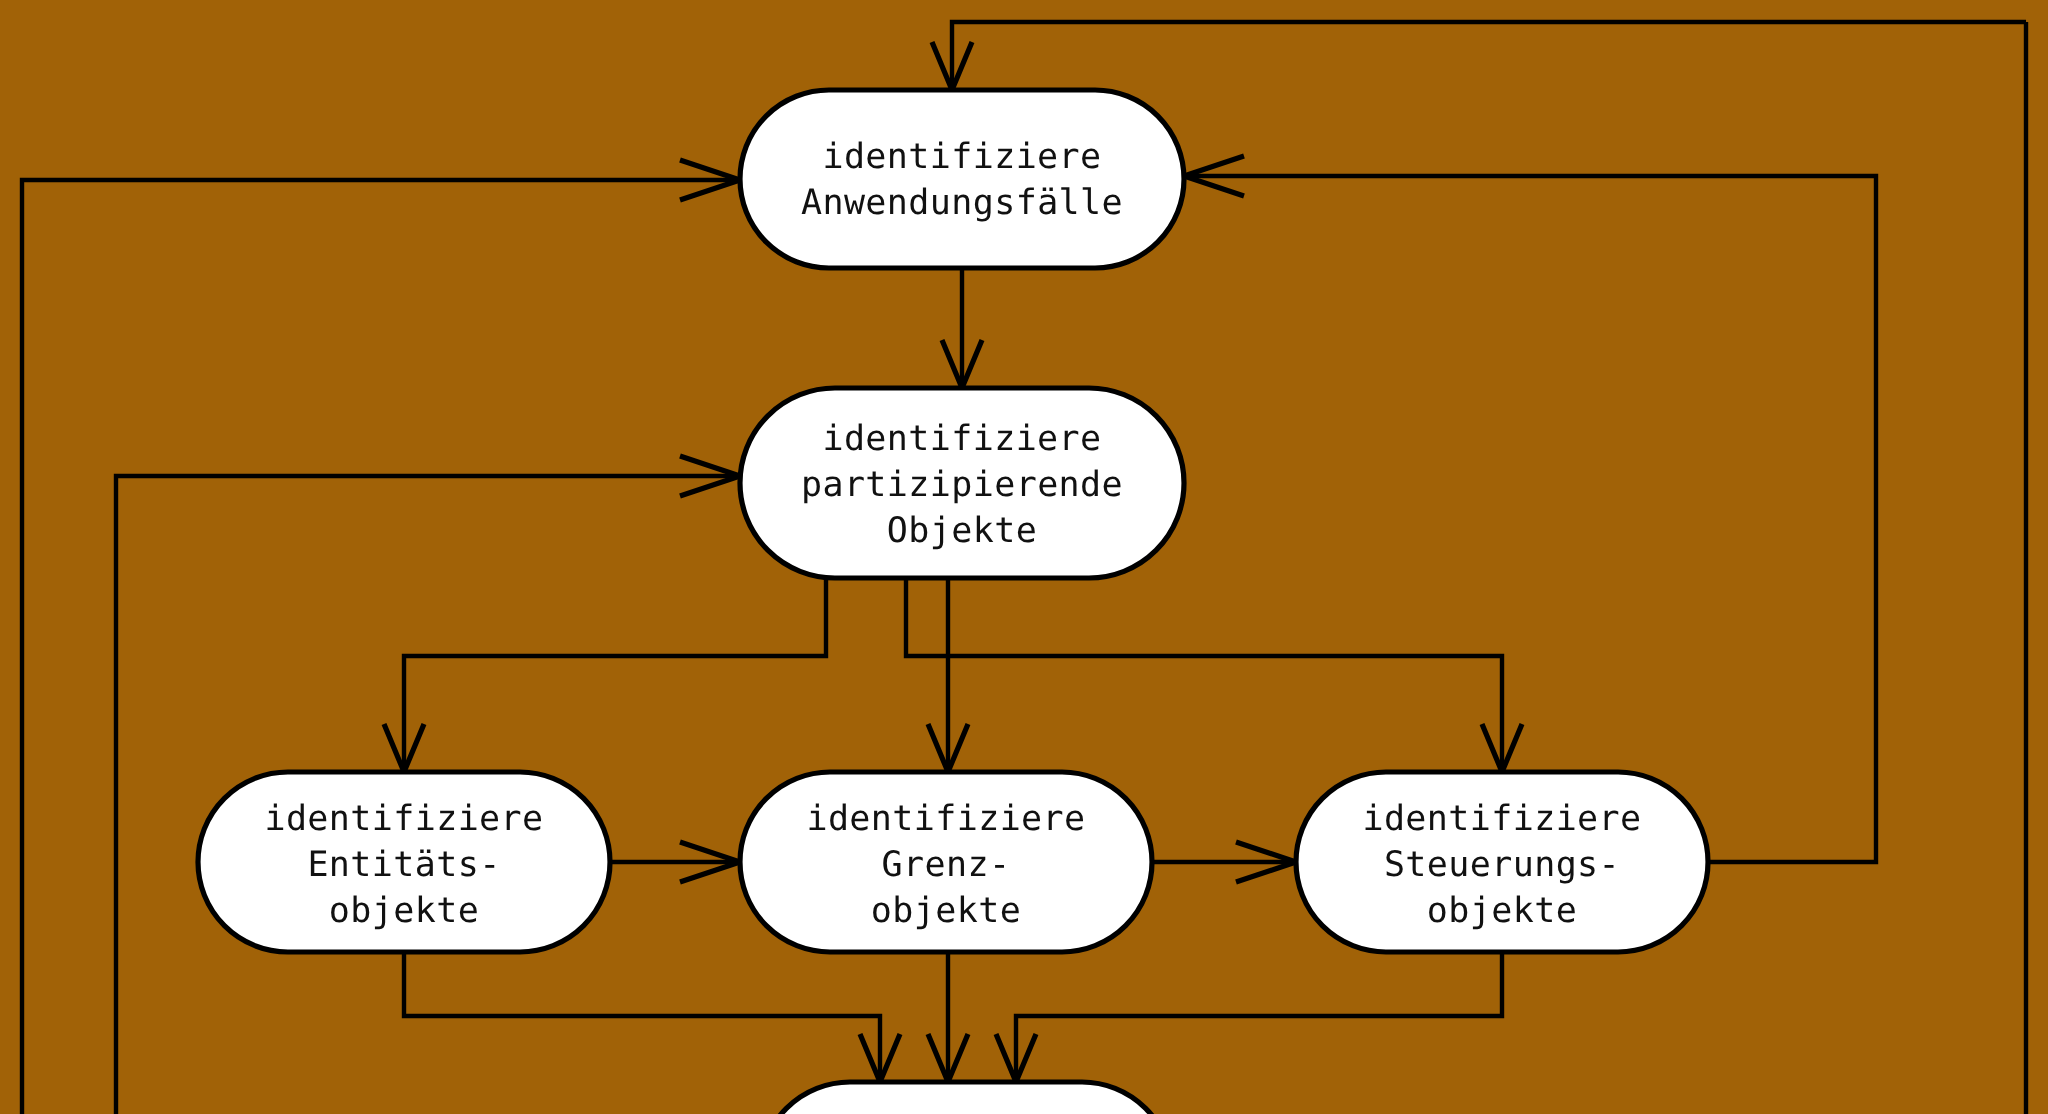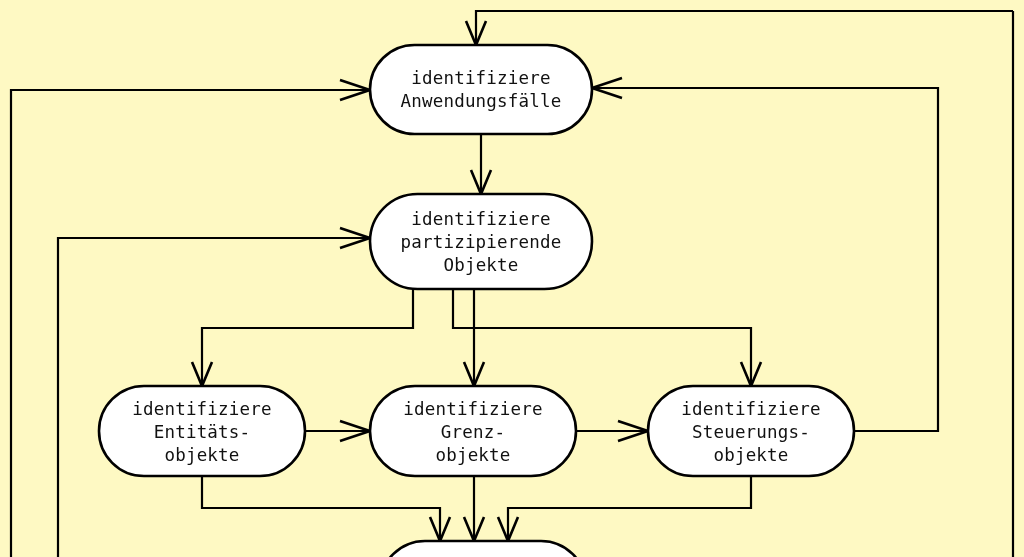--- a/index.html
+++ b/index.html
@@ -1,21 +1,21 @@
 <!DOCTYPE html>
 <html><head>
 <meta charset="utf-8">
 <title>Diagram</title>
 <style>
   html,body{margin:0;padding:0;background:#ffffff;}
   body{
     width:1024px;height:557px;overflow:hidden;
     font-family:"DejaVu Sans Mono","Liberation Mono",monospace;
   }
-  #stage{position:relative;width:1024px;height:557px;background:#fef9c3;}
+  #stage{position:relative;width:1024px;height:557px;background:#a16207;}
   #stage svg{display:block;position:absolute;left:0;top:0;}
   .edge{fill:none;stroke:#000000;stroke-width:2.2;stroke-linecap:butt;stroke-linejoin:miter;}
   .head{fill:none;stroke:#000000;stroke-width:2.6;stroke-linecap:butt;stroke-linejoin:miter;}
   .node-shape{fill:#ffffff;stroke:#000000;stroke-width:2.6;}
   .node-label{
     font-family:"DejaVu Sans Mono","Liberation Mono",monospace;
     font-size:17.5px;fill:#111111;text-anchor:middle;
     letter-spacing:0.2px;
   }
 </style>

